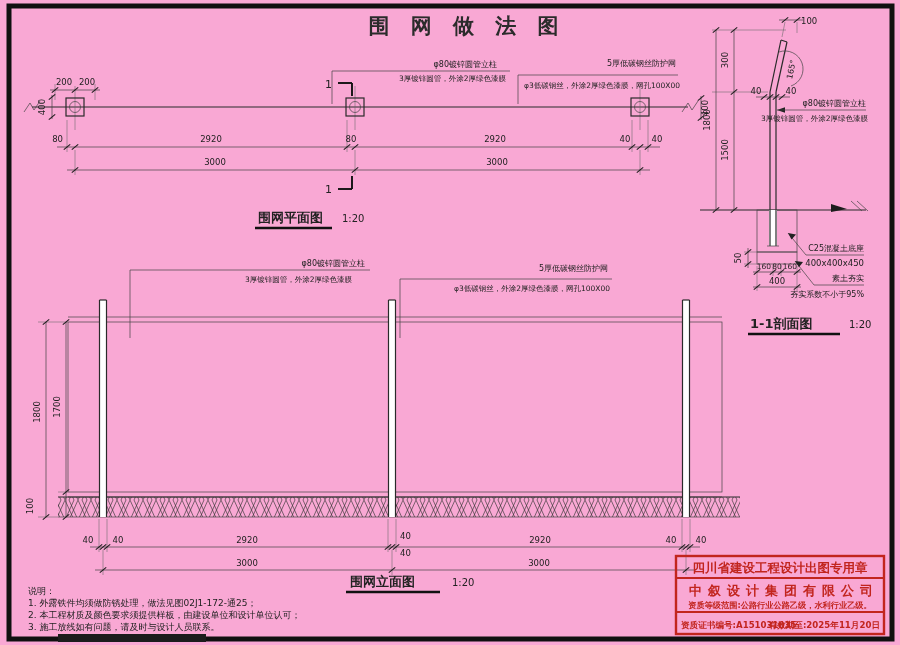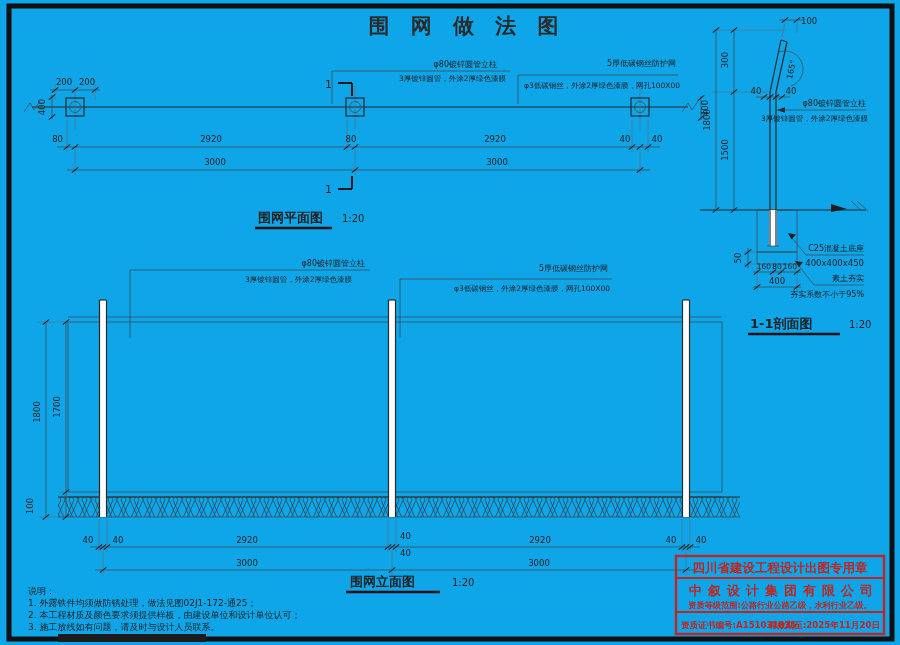--- a/index.html
+++ b/index.html
@@ -1,16 +1,16 @@
 <!DOCTYPE html>
 <html><head>
 <meta charset="utf-8">
 <style>
   html,body{margin:0;padding:0;background:#ffffff;}
-  .page{width:900px;height:645px;position:relative;background:#0ea5e9;overflow:hidden;}
+  .page{width:900px;height:645px;position:relative;background:#f9a8d4;overflow:hidden;}
   svg{display:block;}
   svg text{font-family:"DejaVu Sans","Liberation Sans",sans-serif;fill:#222;}
   .t-title{font-size:21px;font-weight:600;letter-spacing:7px;fill:#2b2b2b;}
   .t-dim{font-size:8.5px;}
   .t-dims{font-size:7.5px;}
   .t-call{font-size:8px;}
   .t-call2{font-size:7.5px;}
   .t-lbl{font-size:13px;font-weight:600;}
   .t-scale{font-size:10px;}
   .t-note{font-size:9px;}

